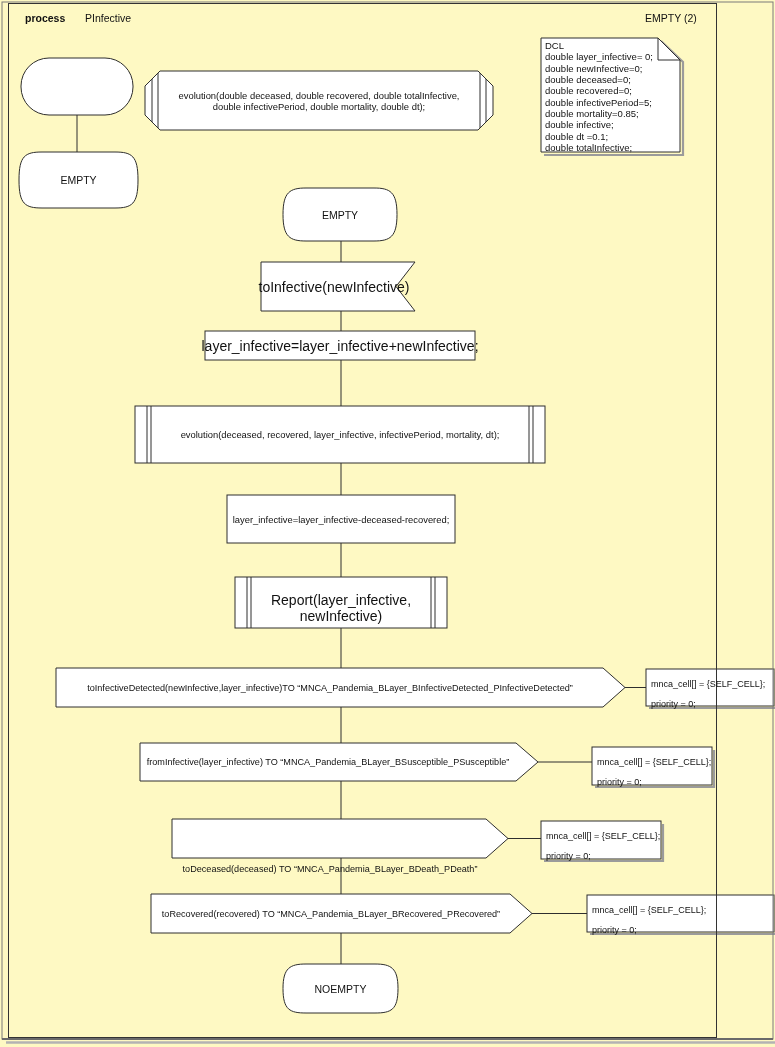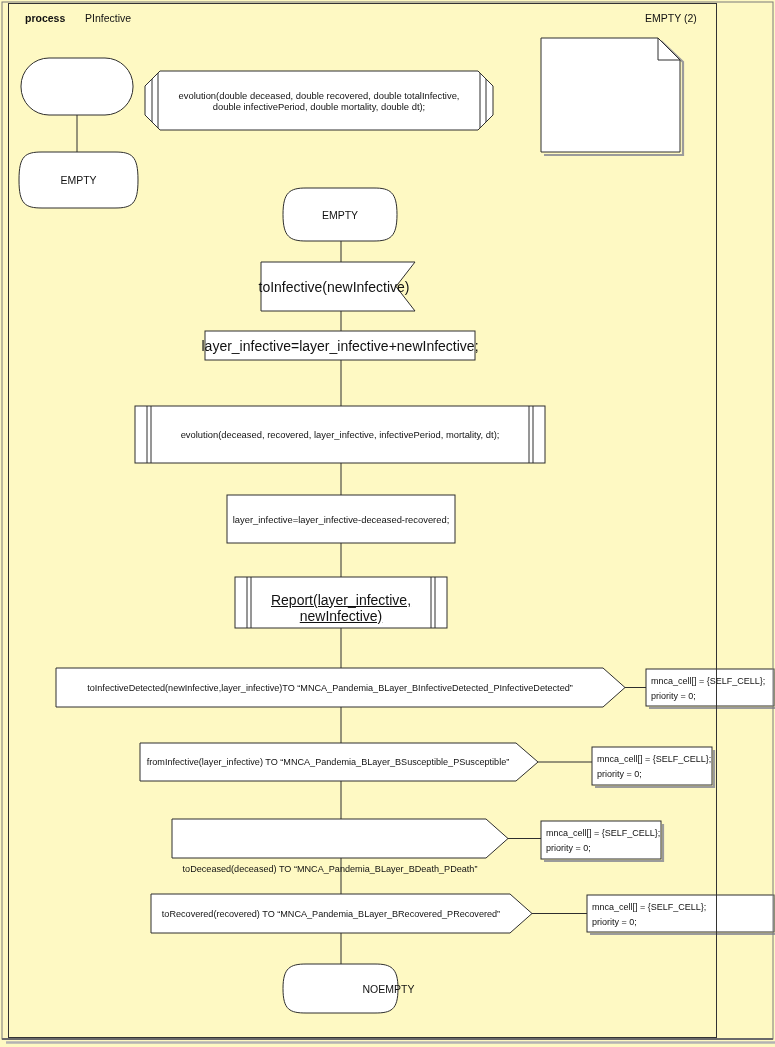--- a/index.html
+++ b/index.html
@@ -9,21 +9,21 @@
   }
   #shapes{position:absolute;left:0;top:0;width:775px;height:1047px;}
   .lbl{position:absolute;color:#111;}
   .ctr{display:flex;align-items:center;justify-content:center;text-align:center;}
   .pre{white-space:pre;}
   .hdr{font-size:10.5px;top:12px;}
   .bold{font-weight:bold;}
   .node-text{font-size:14px;}
   .call-text{font-size:9.4px;border-radius:17px;}
   .out-text{font-size:9.1px;white-space:nowrap;}
-  .cmt-text{font-size:9px;line-height:15px;white-space:pre;}
+  .cmt-text{font-size:9px;line-height:20px;white-space:pre;}
   .state-text{font-size:10.5px;}
   .dcl-text{font-size:9.5px;line-height:11.35px;white-space:pre;}
   svg .ln{stroke:#2e2e2e;stroke-width:1;fill:none;}
   svg .shape{stroke:#2e2e2e;stroke-width:1;fill:#fff;}
   svg .shadow{stroke:#9b9b9b;stroke-width:2.2;fill:none;}
 </style>
 </head>
 <body>
 
 <div id="canvas">
@@ -116,49 +116,59 @@
     <line x1="6" y1="1042.5" x2="775" y2="1042.5" stroke="#b3b3b3" stroke-width="2.5"></line>
     <rect x="2" y="2" width="771" height="1037" fill="none" stroke="#7a7a7a" stroke-width="1"></rect>
     <line x1="2" y1="1039" x2="773" y2="1039" stroke="#6a6a6a" stroke-width="2"></line>
     <rect x="8.5" y="3.5" width="708" height="1034" fill="none" stroke="#333333" stroke-width="1"></rect>
   </svg>
 
   <div class="lbl hdr bold" style="left:25px;">process</div>
   <div class="lbl hdr" style="left:85px;">PInfective</div>
   <div class="lbl hdr" style="left:645px;">EMPTY (2)</div>
 
+  <div class="lbl dcl-text" style="left:545px;top:40px;width:132px;">DCL
+double layer_infective= 0;
+double newInfective=0;
+double deceased=0;
+double recovered=0;
+double infectivePeriod=5;
+double mortality=0.85;
+double infective;
+double dt =0.1;
+double totalInfective;</div>
 
   <div class="lbl ctr call-text pre" style="left:158px;top:71px;width:322px;height:59px;">evolution(double deceased, double recovered, double totalInfective,
 double infectivePeriod, double mortality, double dt);</div>
 
   <div class="lbl ctr state-text" style="left:19px;top:152px;width:119px;height:56px;">EMPTY</div>
 
   <div class="lbl ctr state-text" style="left:283px;top:188px;width:114px;height:53px;">EMPTY</div>
 
   <div class="lbl ctr node-text" style="left:261px;top:262px;width:146px;height:49px;">toInfective(newInfective)</div>
 
   <div class="lbl ctr call-text" style="left:153px;top:406px;width:374px;height:57px;">evolution(deceased, recovered, layer_infective, infectivePeriod, mortality, dt);</div>
 
   <div class="lbl ctr node-text" style="left:205px;top:331px;width:270px;height:29px;">layer_infective=layer_infective+newInfective;</div>
 
   <div class="lbl ctr call-text" style="left:229px;top:495px;width:224px;height:48px;">layer_infective=layer_infective-deceased-recovered;</div>
 
-  <div class="lbl ctr node-text" style="left:253px;top:577px;width:176px;height:61px;text-decoration:underline;">Report(layer_infective, newInfective)</div>
+  <div class="lbl ctr node-text" style="left:253px;top:577px;width:176px;height:61px;">Report(layer_infective, newInfective)</div>
 
   <div class="lbl ctr out-text" style="left:60px;top:668px;width:540px;height:39px;">toInfectiveDetected(newInfective,layer_infective)TO “MNCA_Pandemia_BLayer_BInfectiveDetected_PInfectiveDetected”</div>
   <div class="lbl cmt-text" style="left:651px;top:674px;width:122px;">mnca_cell[] = {SELF_CELL};
 priority = 0;</div>
 
   <div class="lbl ctr out-text" style="left:144px;top:743px;width:368px;height:38px;">fromInfective(layer_infective) TO “MNCA_Pandemia_BLayer_BSusceptible_PSusceptible”</div>
   <div class="lbl cmt-text" style="left:597px;top:752px;width:114px;">mnca_cell[] = {SELF_CELL};
 priority = 0;</div>
 
   <div class="lbl ctr out-text" style="left:176px;top:849px;width:308px;height:39px;text-align:right;">toDeceased(deceased) TO “MNCA_Pandemia_BLayer_BDeath_PDeath”</div>
   <div class="lbl cmt-text" style="left:546px;top:826px;width:114px;">mnca_cell[] = {SELF_CELL};
 priority = 0;</div>
 
   <div class="lbl ctr out-text" style="left:155px;top:894px;width:352px;height:39px;">toRecovered(recovered) TO “MNCA_Pandemia_BLayer_BRecovered_PRecovered”</div>
   <div class="lbl cmt-text" style="left:592px;top:900px;width:130px;">mnca_cell[] = {SELF_CELL};
 priority = 0;</div>
 
-  <div class="lbl ctr state-text" style="left:283px;top:964px;width:115px;height:49px;padding-left:48px;">NOEMPTY</div>
+  <div class="lbl ctr state-text" style="left:283px;top:964px;width:115px;height:49px;">NOEMPTY</div>
 
 </div>
 
 </body></html>

